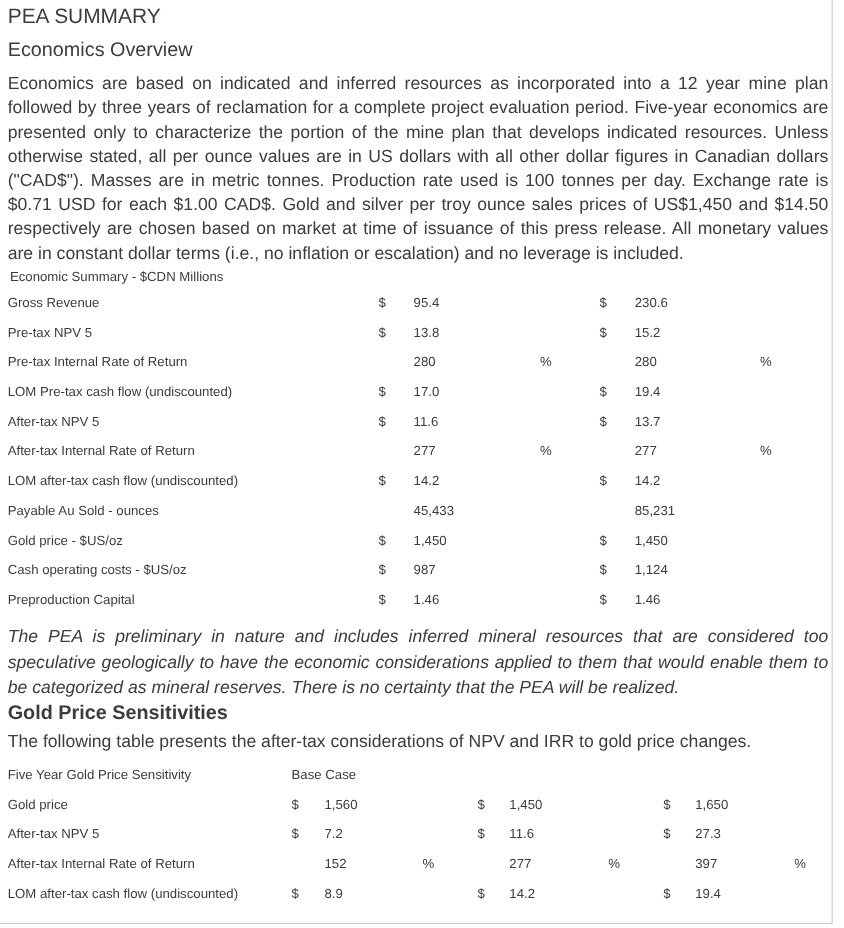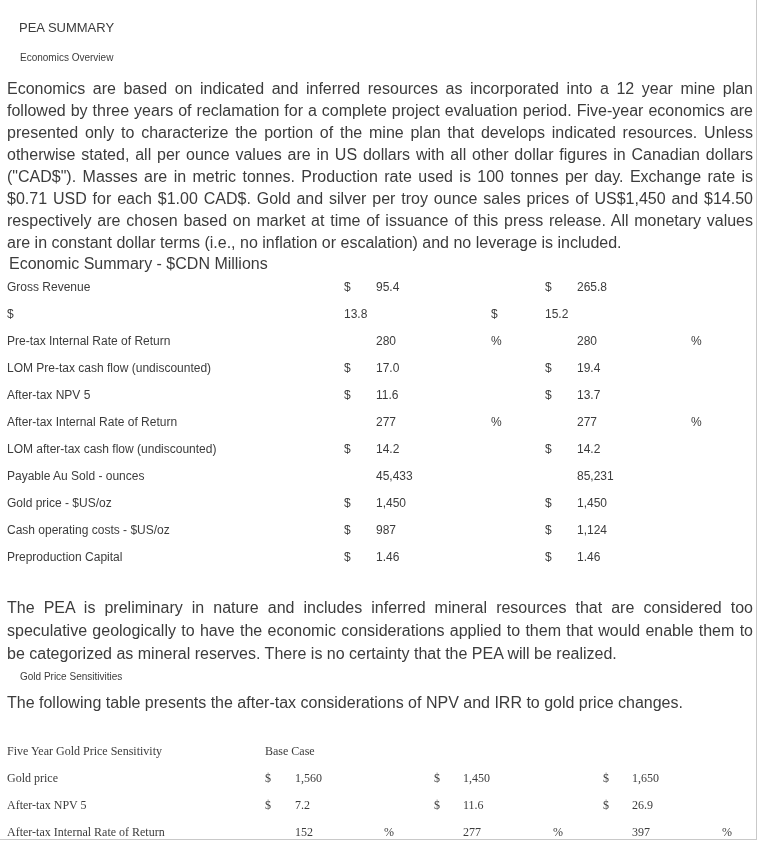--- a/index.html
+++ b/index.html
@@ -18,49 +18,49 @@
     box-sizing: border-box;
     width: 757px;
     height: 840px;
     border-right: 1px solid #c9c9c9;
     border-bottom: 1px solid #c9c9c9;
     padding: 9px 3px 0 7px;
     overflow: hidden;
     background: #ffffff;
   }
   .doc-title {
-    font-size: 13px;
+    font-size: 19px;
     line-height: 13px;
     font-weight: 400;
-    margin: 12px;
+    margin: 0;
   }
   .heading {
-    font-size: 10px;
+    font-size: 18px;
     line-height: 13px;
     font-weight: 400;
-    margin: 13px;
+    margin: 0;
   }
   .heading-econ { margin-top: 17px; }
-  .heading-gps  { margin-top: 5px; }
+  .heading-gps  { margin-top: 5px; font-weight: bold; }
   .para {
     width: 746px;
     margin: 14px 0 0 0;
     text-align: justify;
     font-size: 16px;
     line-height: 22px;
   }
-  .para-disclaimer { line-height: 23px; margin-top: 26px; }
+  .para-disclaimer { line-height: 23px; margin-top: 10px; font-style: italic; }
   .para-sens-intro { line-height: 14px; margin-top: 13px; text-align: left; }
   .table-caption {
-    font-size: 16px;
+    font-size: 12px;
     line-height: 13px;
     margin: 3px 0 0 2px;
   }
   .tbl { margin-top: 3px; font-size: 12px; }
-  .tbl-2 { margin-top: 28px; font-family: Liberation Serif, serif; }
+  .tbl-2 { margin-top: 8px; }
   .tbl-row {
     display: grid;
     height: 27px;
     align-items: center;
   }
   .tbl-1 .tbl-row { grid-template-columns: 337px 32px 115px 54px 32px 114px 1fr; }
   .tbl-2 .tbl-row { grid-template-columns: 258px 30px 89px 50px 29px 90px 50px 29px 90px 1fr; }
   .cell { white-space: nowrap; overflow: hidden; }
   .span-5y  { grid-column: 2 / 5; }
   .span-12y { grid-column: 5 / 8; }
@@ -80,25 +80,26 @@
   <div class="table-caption">Economic Summary - $CDN Millions</div>
 
   <div class="tbl tbl-1">
 
     <div class="tbl-row">
       <div class="cell">Gross Revenue</div>
       <div class="cell">$</div>
       <div class="cell">95.4</div>
       <div class="cell"></div>
       <div class="cell">$</div>
-      <div class="cell">265.8</div>
-      <div class="cell"></div>
-    </div>
-
-    <div class="tbl-row">
+      <div class="cell">230.6</div>
+      <div class="cell"></div>
+    </div>
+
+    <div class="tbl-row">
+      <div class="cell">Pre-tax NPV 5</div>
       <div class="cell">$</div>
       <div class="cell">13.8</div>
       <div class="cell"></div>
       <div class="cell">$</div>
       <div class="cell">15.2</div>
       <div class="cell"></div>
     </div>
 
     <div class="tbl-row">
       <div class="cell">Pre-tax Internal Rate of Return</div>
@@ -218,21 +219,21 @@
 
     <div class="tbl-row">
       <div class="cell">After-tax NPV 5</div>
       <div class="cell">$</div>
       <div class="cell">7.2</div>
       <div class="cell"></div>
       <div class="cell">$</div>
       <div class="cell">11.6</div>
       <div class="cell"></div>
       <div class="cell">$</div>
-      <div class="cell">26.9</div>
+      <div class="cell">27.3</div>
       <div class="cell"></div>
     </div>
 
     <div class="tbl-row">
       <div class="cell">After-tax Internal Rate of Return</div>
       <div class="cell"></div>
       <div class="cell">152</div>
       <div class="cell">%</div>
       <div class="cell"></div>
       <div class="cell">277</div>

